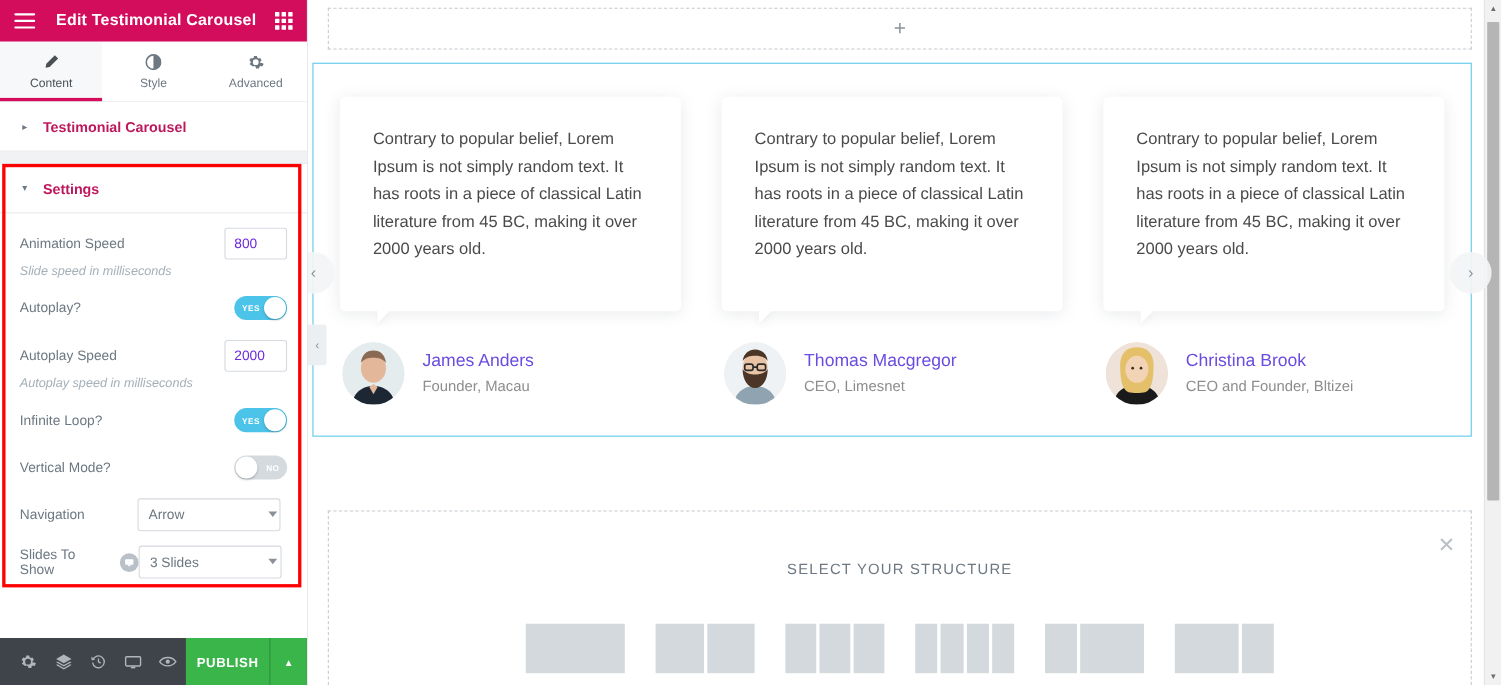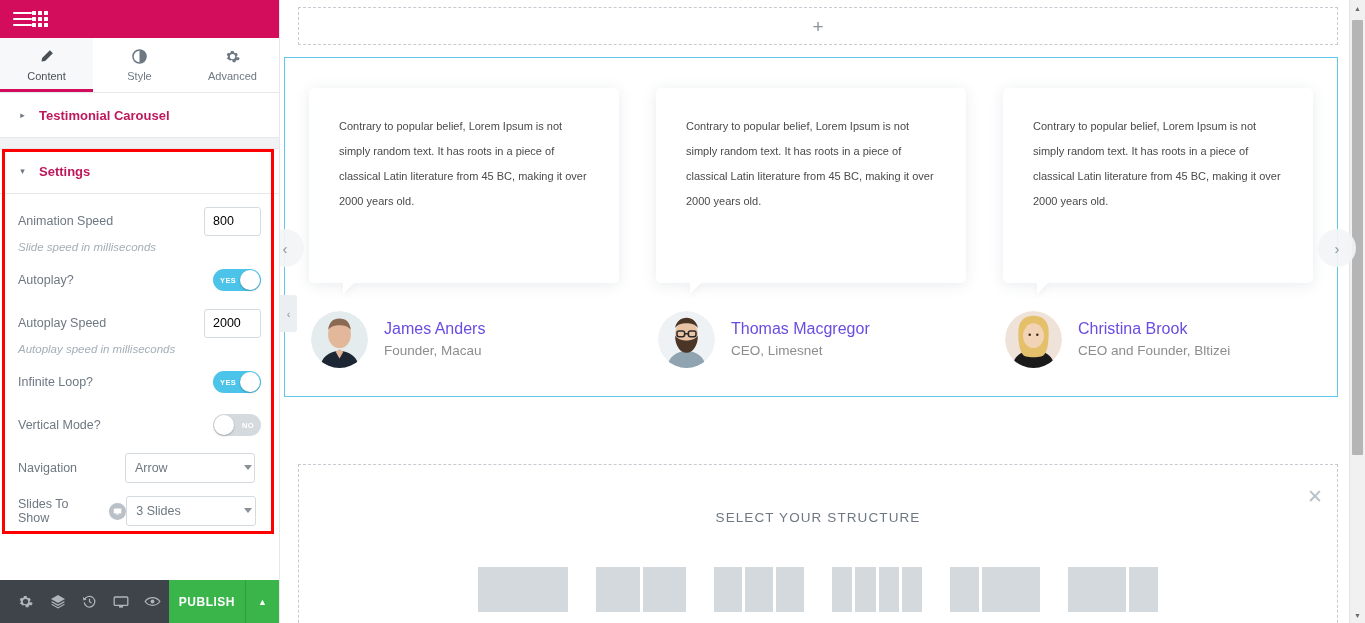--- a/index.html
+++ b/index.html
@@ -69,21 +69,21 @@
     border: 3px solid #ff0000; pointer-events: none; z-index: 6;
   }
   .settings-body { padding: 12px 18px 16px 18px; }
 
   .ctrl-row { display: flex; align-items: center; justify-content: space-between; min-height: 30px; margin-bottom: 13px; }
   .ctrl-label { font-size: 12.5px; color: #6d7882; display: flex; align-items: center; gap: 7px; }
   .ctrl-desc { font-size: 11.5px; color: #a4afb7; font-style: italic; margin: -8px 0 12px 0; }
 
   .num-input {
     width: 57px; height: 29px; border: 1px solid #d5dadf; border-radius: 3px;
-    background: #fff; font-size: 12.5px; color: #000000;
+    background: #fff; font-size: 12.5px; color: #6d28d9;
     padding: 0 8px; font-family: "Liberation Sans", sans-serif;
   }
 
   .switch { width: 48px; height: 22px; border-radius: 11px; position: relative; cursor: pointer; display: flex; align-items: center; }
   .switch.on { background: #4cc3e8; justify-content: flex-start; }
   .switch.off { background: #d5dadf; justify-content: flex-end; }
   .switch .txt { font-size: 7.5px; font-weight: bold; color: #fff; letter-spacing: .4px; margin: 0 7px; }
   .switch .knob { position: absolute; top: 1px; width: 20px; height: 20px; border-radius: 50%; background: #fff; box-shadow: 0 1px 2px rgba(0,0,0,.25); }
   .switch.on .knob { right: 1px; }
   .switch.off .knob { left: 1px; }
@@ -145,21 +145,21 @@
     box-shadow: 0 2px 14px rgba(120,130,140,.16);
     position: relative; min-height: 195px;
   }
   .bubble::after {
     content: ""; position: absolute; left: 34px; bottom: -11px;
     width: 0; height: 0;
     border-left: 12px solid #ffffff;
     border-bottom: 12px solid transparent;
     filter: drop-shadow(0 3px 3px rgba(120,130,140,.09));
   }
-  .bubble p { font-size: 11px; line-height: 25px; color: #4a4a4a; }
+  .bubble p { font-size: 15px; line-height: 25px; color: #4a4a4a; }
 
   .person { display: flex; align-items: center; gap: 16px; margin-top: 28px; padding-left: 2px; }
   .avatar { width: 57px; height: 57px; border-radius: 50%; overflow: hidden; position: relative; flex: 0 0 57px; }
   .avatar svg { display: block; width: 100%; height: 100%; }
   .pname { font-size: 16px; color: #6a4ce0; line-height: 1.35; cursor: pointer; }
   .prole { font-size: 13.5px; color: #8d8d8d; line-height: 1.5; margin-top: 2px; }
 
   .carousel-arrow {
     position: absolute; top: 171px; width: 38px; height: 38px; border-radius: 50%;
     background: rgba(242,244,245,.92); display: flex; align-items: center; justify-content: center;
@@ -203,20 +203,21 @@
 <div class="app">
 
   <div class="panel">
 
     <div class="panel-header">
       <div class="hamburger">
           <i></i>
           <i></i>
           <i></i>
         </div>
+      <div class="panel-title">Edit Testimonial Carousel</div>
       <div class="grid-icon">
         <span></span>
           <span></span>
           <span></span>
           <span></span>
           <span></span>
           <span></span>
           <span></span>
           <span></span>
           <span></span>

